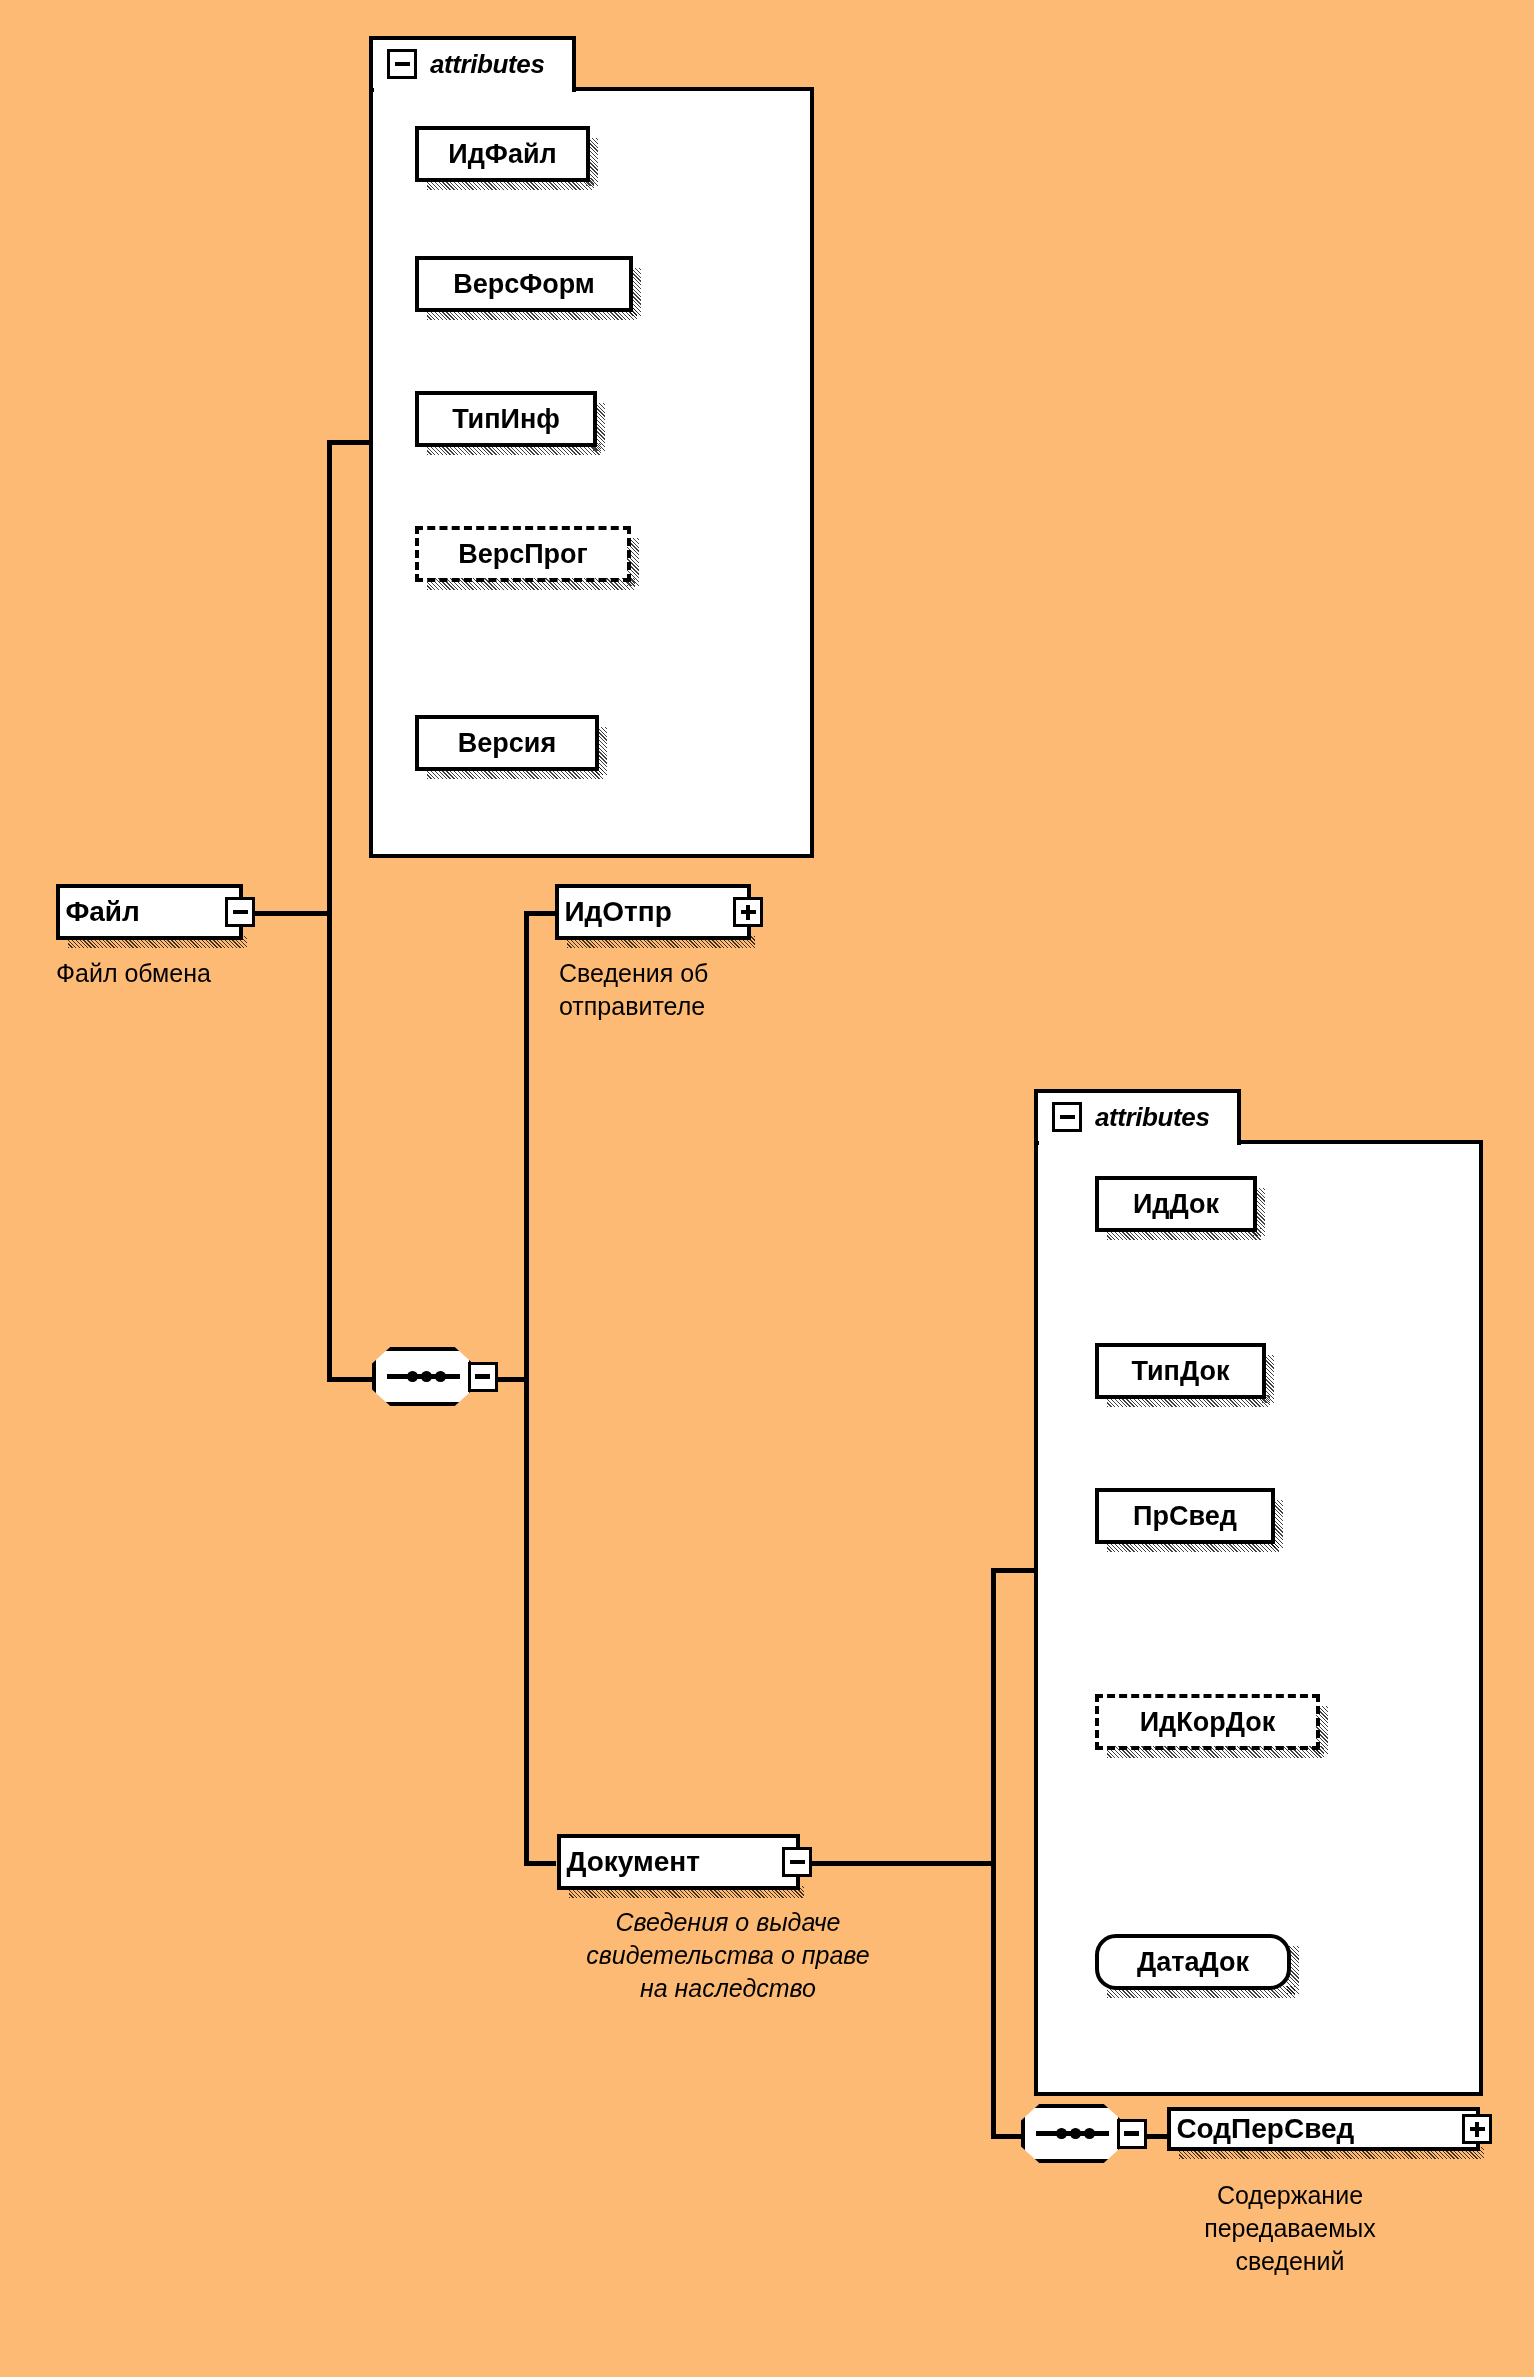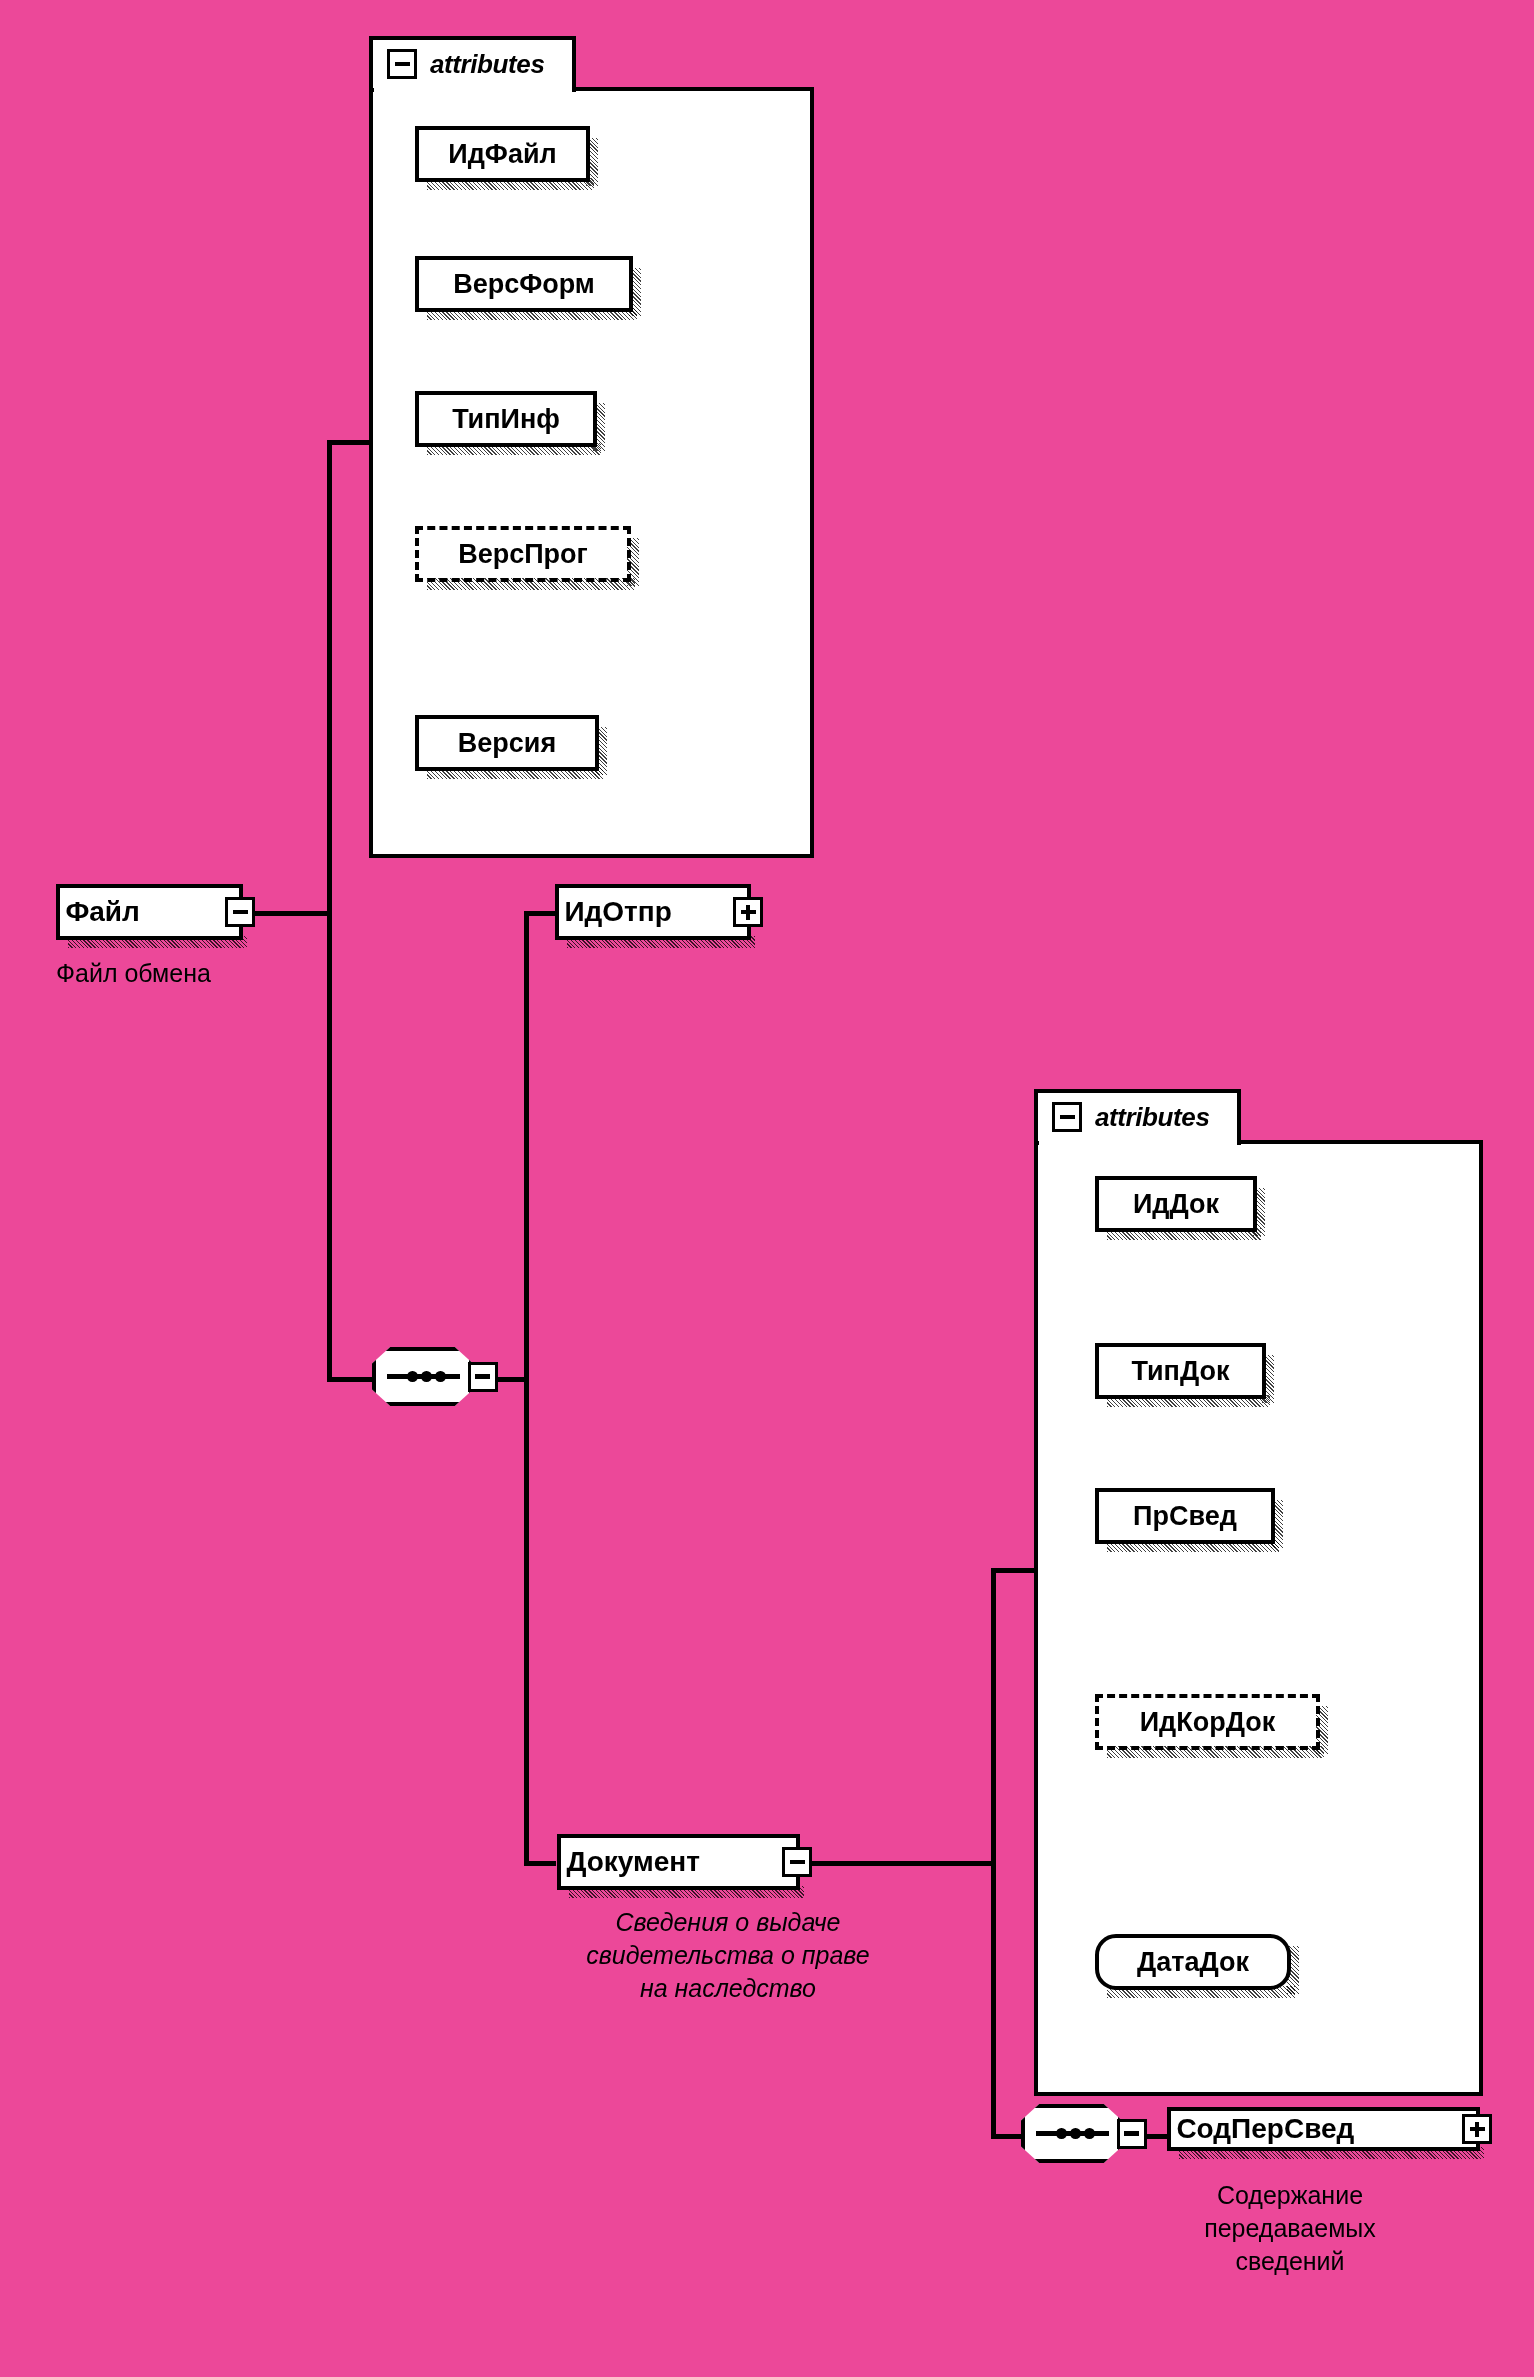--- a/index.html
+++ b/index.html
@@ -4,21 +4,21 @@
 <style>
   html, body {
     margin: 0;
     padding: 0;
     background: #ffffff;
   }
   #canvas {
     position: relative;
     width: 1534px;
     height: 2377px;
-    background: #ec4899;
+    background: #fdba74;
     font-family: "Liberation Sans", sans-serif;
     overflow: hidden;
   }
   
   .attr-box {
     position: absolute;
     box-sizing: border-box;
   }
   .attr-box .attr-tab {
     position: absolute;
@@ -302,20 +302,22 @@
     <span class="tgl node-tgl"></span>
     <span class="shadow"></span>
   </div>
   <div class="caption" style="left:56px; top:957px; width:297px;">Файл обмена</div>
 
   <div class="node" style="left:555px; top:884px; width:196px; height:56px;">
     <span class="node-label">ИдОтпр</span>
     <span class="tgl plus node-tgl"></span>
     <span class="shadow"></span>
   </div>
+  <div class="caption" style="left:559px; top:957px; width:297px;">Сведения об
+отправителе</div>
 
   <div class="seq" style="left:372px; top:1347px;">
     <div class="oct">
       <span class="oct-inner"></span>
       <span class="dot" style="left:31px;"></span>
       <span class="dot" style="left:45px;"></span>
       <span class="dot" style="left:59px;"></span>
       <span class="shadow"></span>
     </div>
     <span class="tgl seq-tgl"></span>

